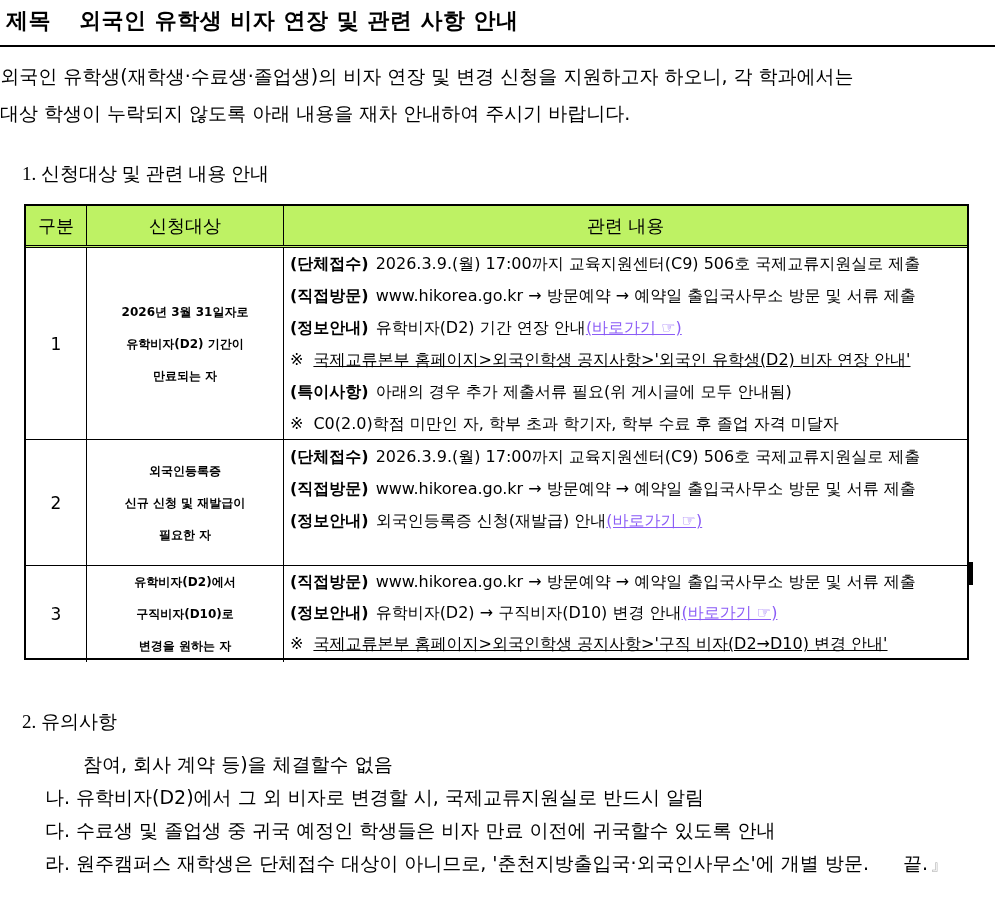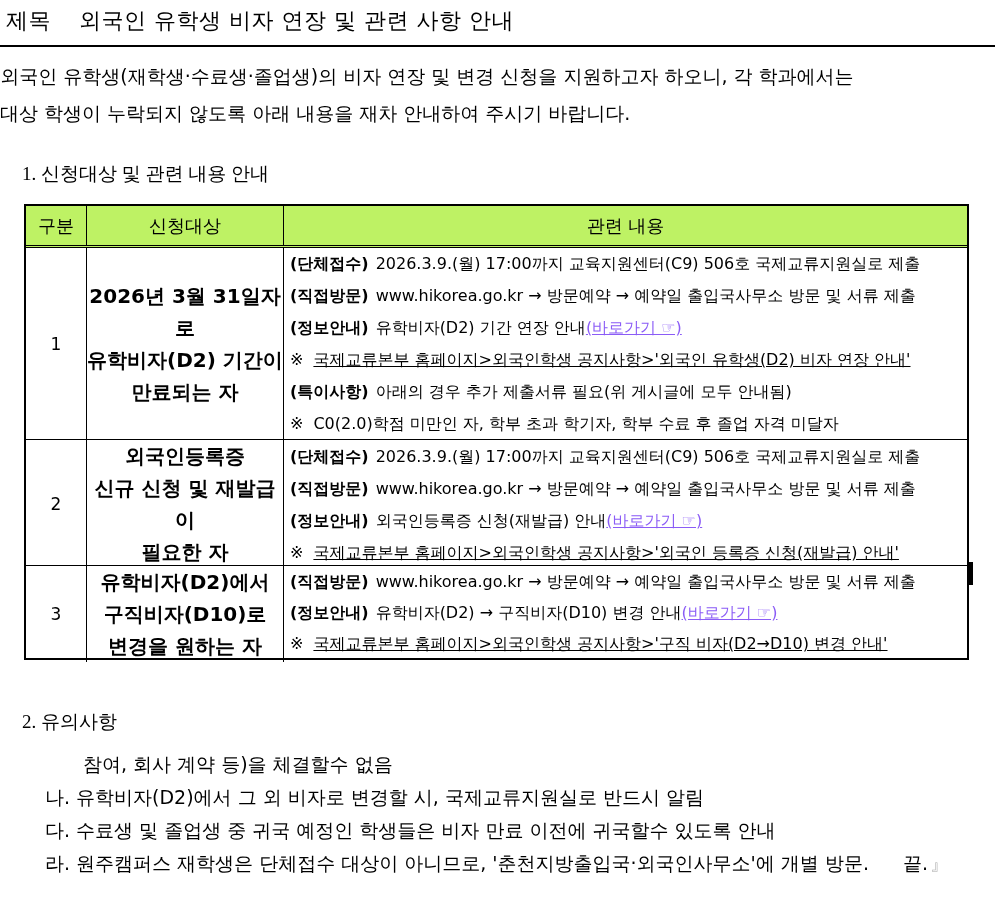--- a/index.html
+++ b/index.html
@@ -1,20 +1,20 @@
 <!DOCTYPE html>
 <html><head>
 <meta charset="utf-8">
 <style>
   * { margin:0; padding:0; box-sizing:border-box; }
   html,body { width:1007px; height:903px; background:#ffffff; color:#000;
     font-family:"DejaVu Sans","Liberation Sans",sans-serif; position:relative; overflow:hidden; }
 
   
-  .title-row { padding:6px 0 0 6px; font-size:22px; font-weight:normal; letter-spacing:0.5px; }
+  .title-row { padding:6px 0 0 6px; font-size:22px; font-weight:bold; letter-spacing:0.5px; }
   .title-row .doc-title { margin-left:28px; }
   .title-hr { border:none; border-top:2px solid #000; width:995px; margin:9px 0 0 0; }
 
   
   .intro { margin-top:11px; font-size:19px; line-height:37px; }
   .intro .l1 { margin-left:-5px; }
 
   
   .section-heading { font-size:19px; margin-left:22px;font-family:Liberation Serif, serif; }
   .s1 { margin-top:29px; }
@@ -23,21 +23,21 @@
   
   .tbl { margin:17px 0 0 24px; width:945px; border:2px solid #000; }
   .trow { display:grid; grid-template-columns:61px 197px 1fr; }
   .thead { height:42px; background:#bef264; border-bottom:3px double #000; }
   .thead .cell { display:flex; align-items:center; justify-content:center; font-size:18px; }
   .cell { border-right:1px solid #000; }
   .cell:last-child { border-right:none; }
   .rb { border-bottom:1px solid #000; }
   .no-cell { display:flex; align-items:center; justify-content:center; font-size:17px; }
   .target-cell { display:flex; align-items:center; justify-content:center; text-align:center;
-      font-weight:bold; font-size:20px; line-height:32px; white-space:pre-line; }
+      font-weight:bold; font-size:12px; line-height:32px; white-space:pre-line; }
   .content-cell { padding:0 4px 0 6px; font-size:16px; }
   .r1 { height:192px; } .r1 .cline { line-height:32px; }
   .r2 { height:126px; } .r2 .cline { line-height:31px; padding-top:1px; }
   .r3 { height:92px; }  .r3 .cline { line-height:30px; padding-top:1px; }
   .b { font-weight:bold; margin-right:7px; }
   .mark { margin-right:10px; }
   .u { text-decoration:underline; }
   a.lnk { color:#8b5cf6; text-decoration:underline; cursor:pointer; }
 
   
@@ -107,23 +107,20 @@
     <div class="cell content-cell">
       <div class="cline">
         <span class="b">(단체접수)</span><span>2026.3.9.(월) 17:00까지 교육지원센터(C9) 506호 국제교류지원실로 제출</span>
       </div>
       <div class="cline">
         <span class="b">(직접방문)</span><span>www.hikorea.go.kr → 방문예약 → 예약일 출입국사무소 방문 및 서류 제출</span>
       </div>
       <div class="cline">
         <span class="b">(정보안내)</span><span>외국인등록증 신청(재발급) 안내</span><a class="lnk">(바로가기 ☞)</a>
       </div>
-      <div class="cline">
-        <span class="mark">※</span><span class="u">국제교류본부 홈페이지&gt;외국인학생 공지사항&gt;'외국인 등록증 신청(재발급) 안내'</span>
-      </div>
     </div>
   </div>
 
   <div class="trow r3">
     <div class="cell no-cell">3</div>
     <div class="cell target-cell">유학비자(D2)에서
 구직비자(D10)로
 변경을 원하는 자</div>
     <div class="cell content-cell">
       <div class="cline">

